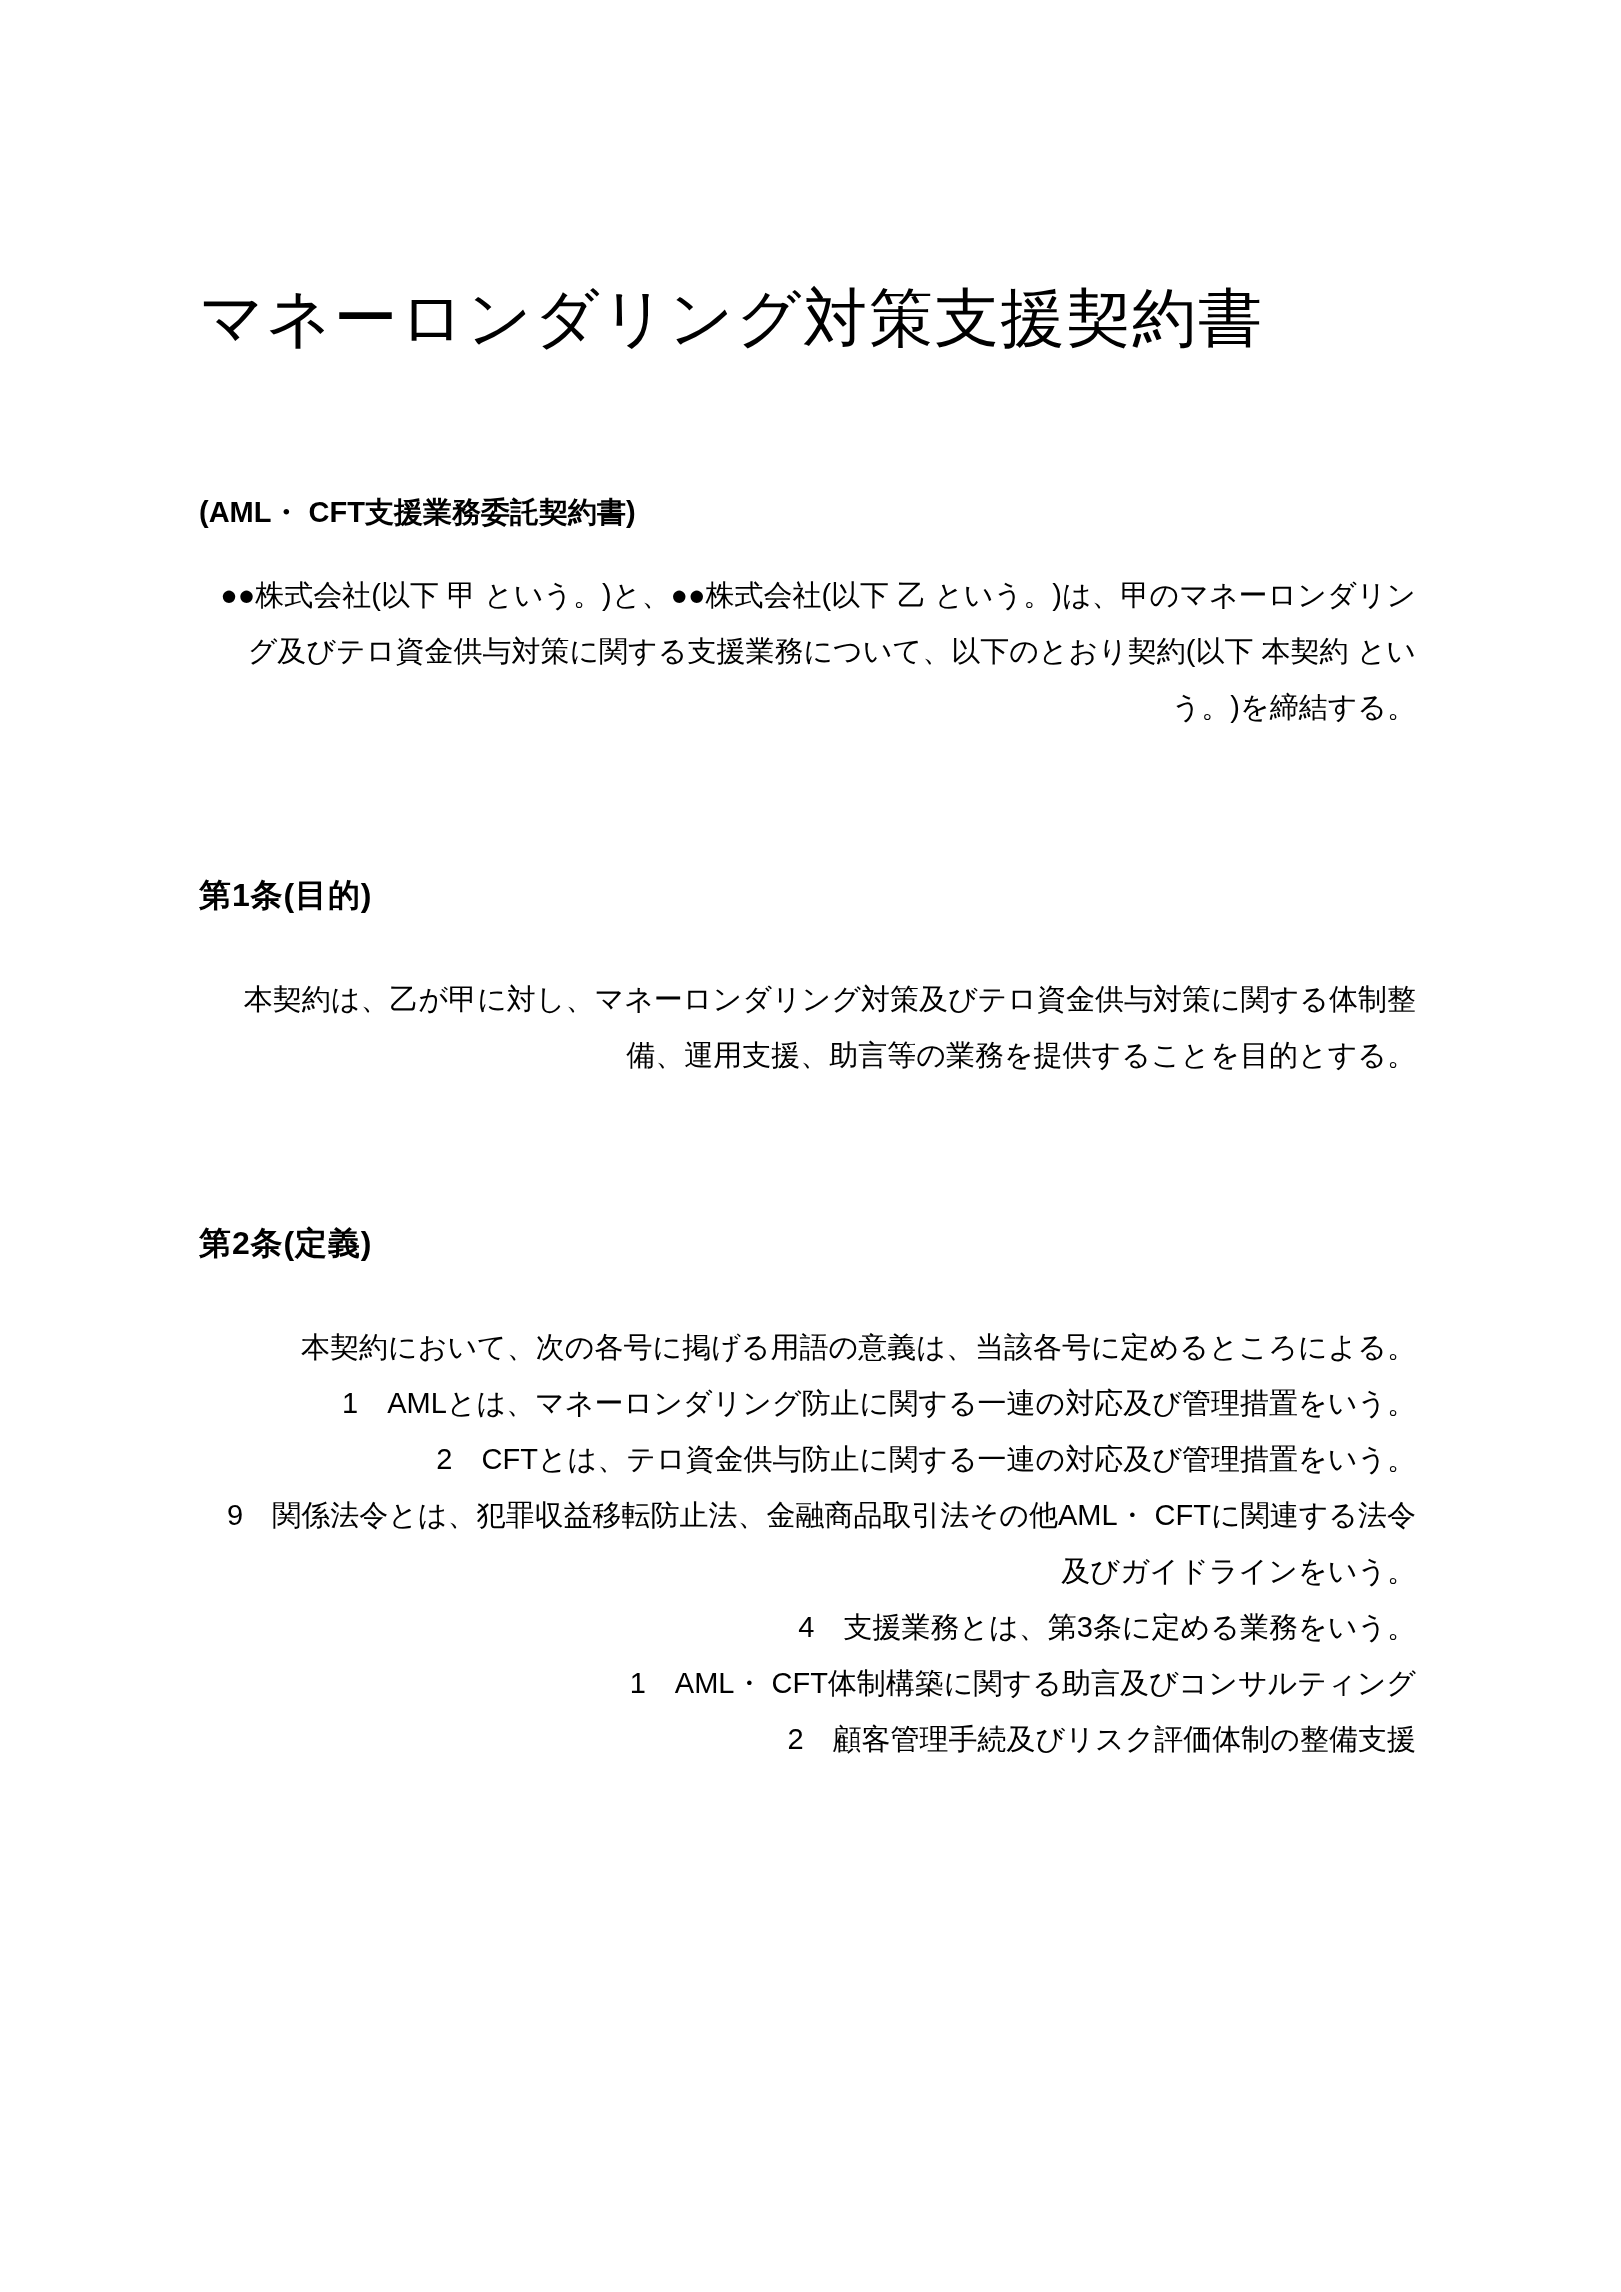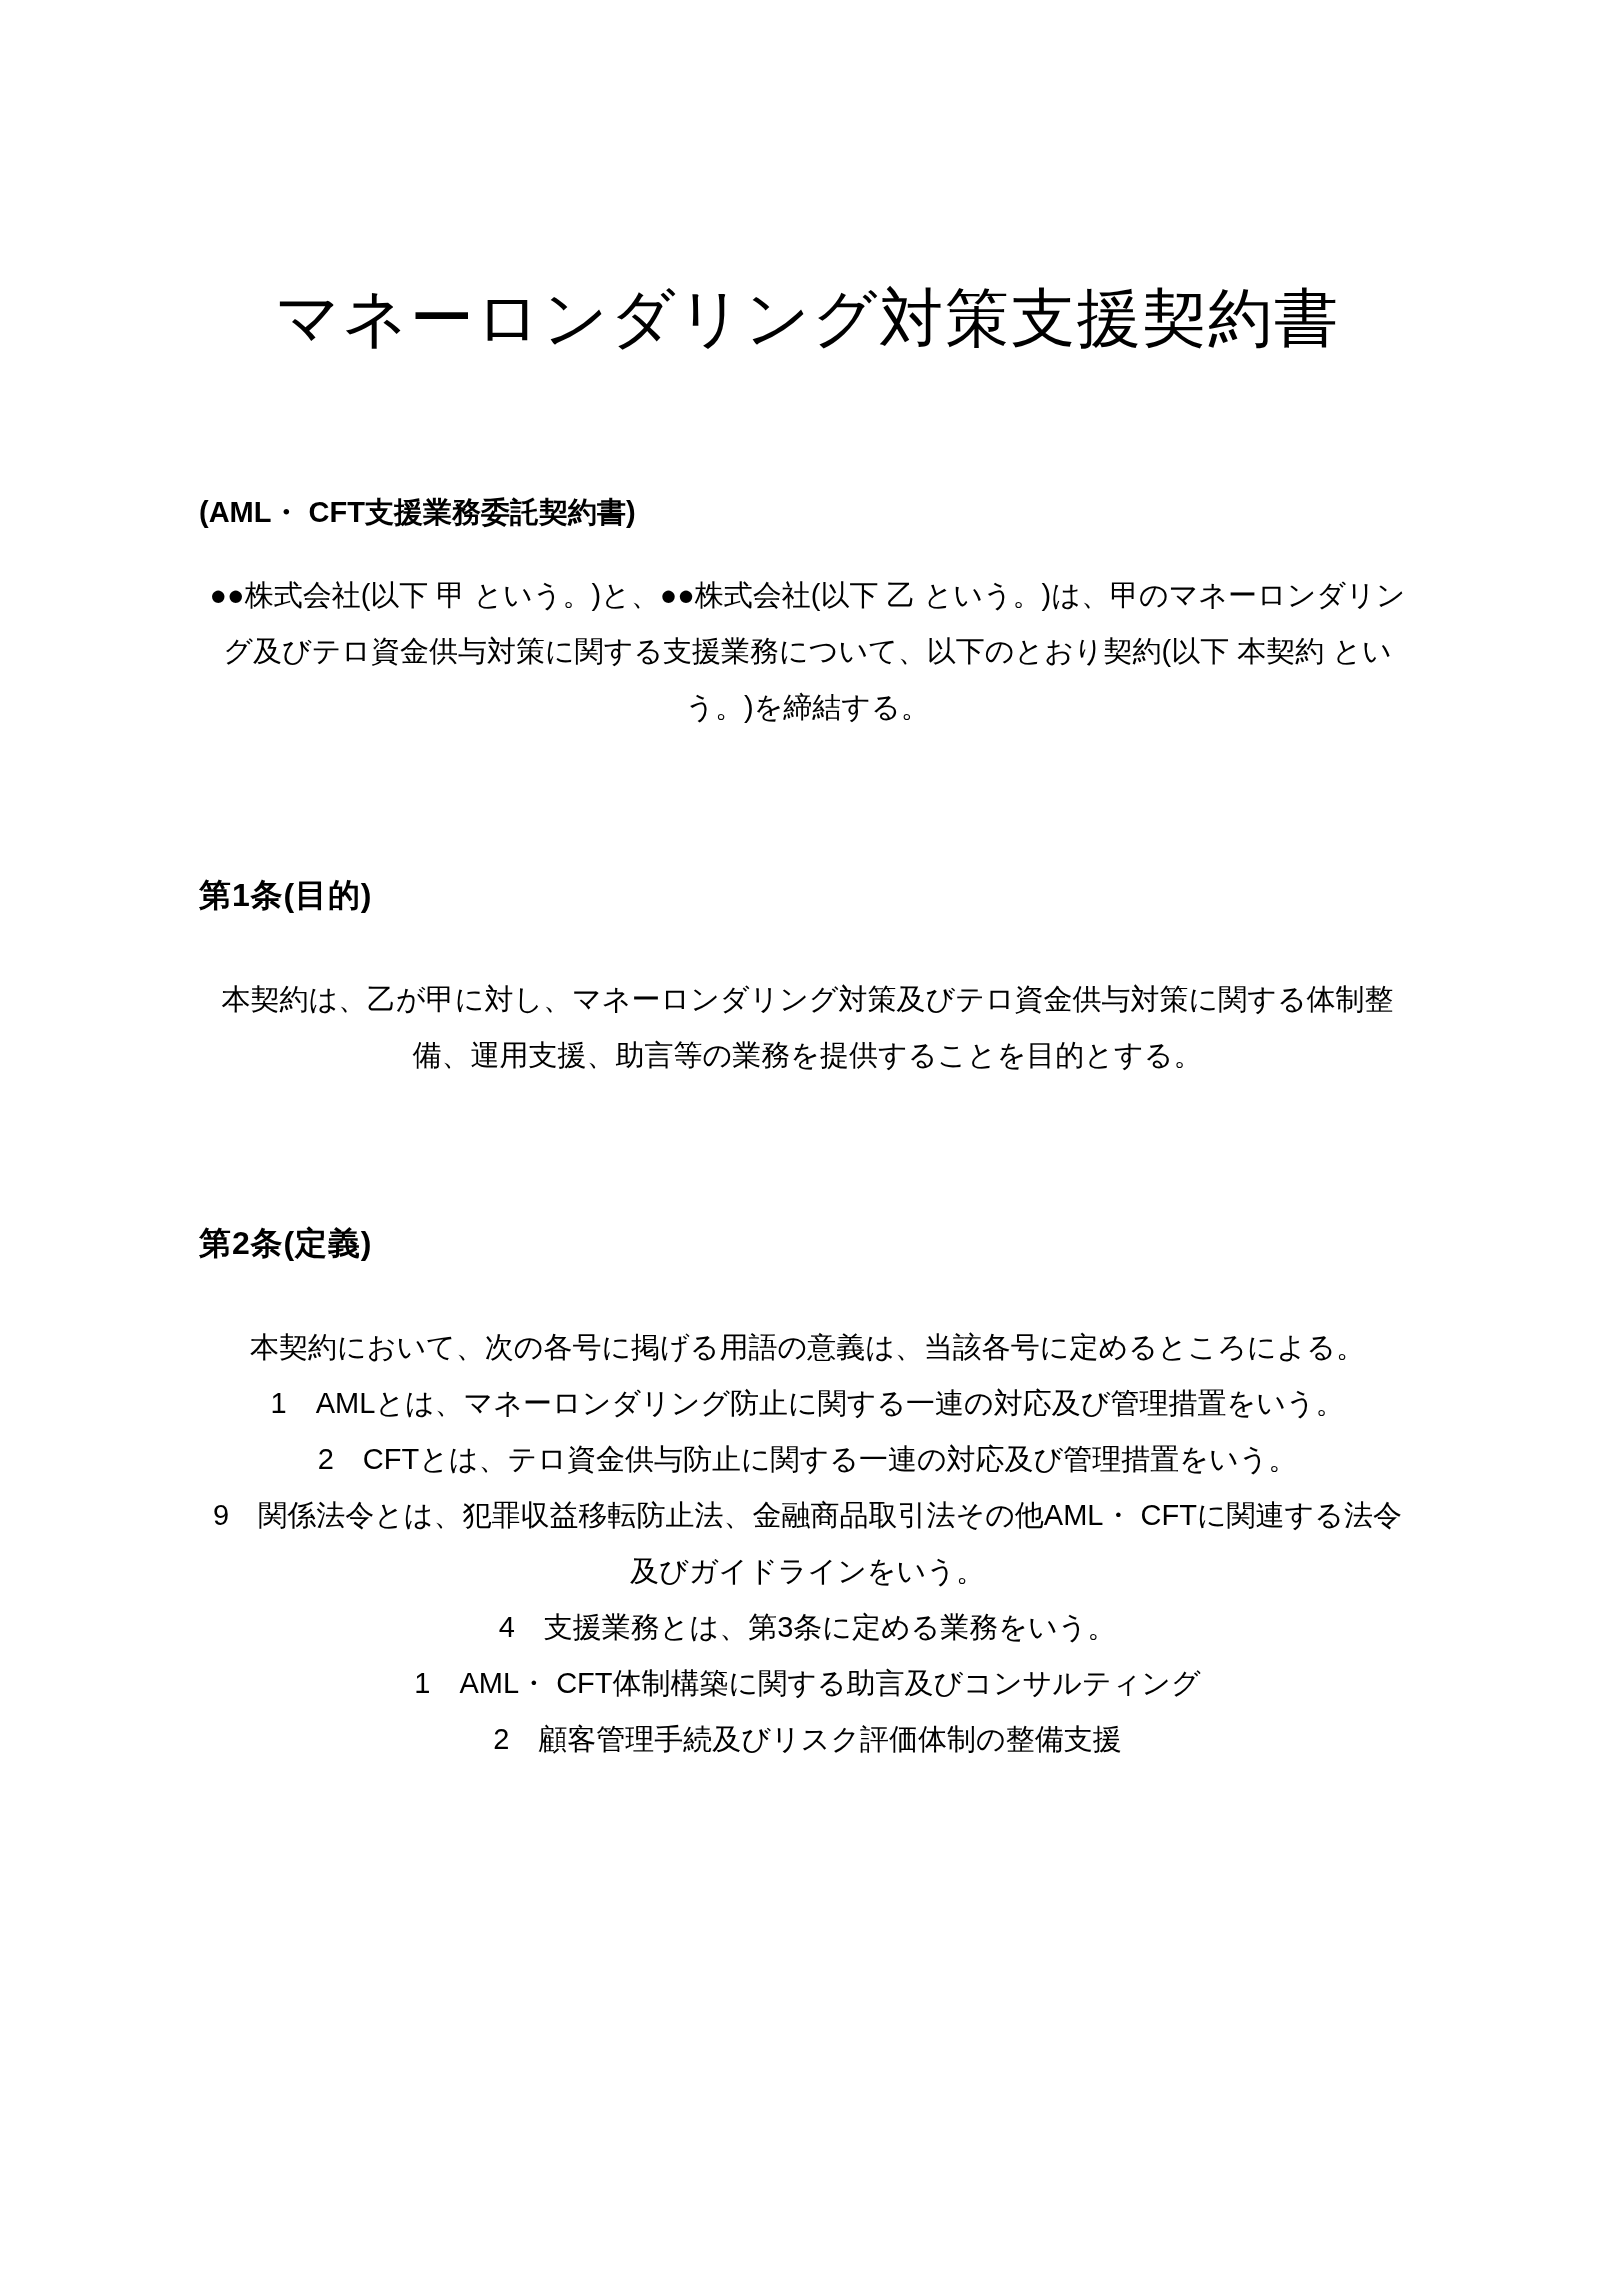--- a/index.html
+++ b/index.html
@@ -12,36 +12,35 @@
     color: #000000;
     padding: 0 206px 0 199px;
     overflow: hidden;
     font-family: "Liberation Sans", "DejaVu Sans", sans-serif;
   }
   .doc-title {
     margin: 282px 0 0 0;
     font-size: 64px;
     line-height: 72px;
     font-weight: 400;
-    text-align: center;
     letter-spacing: 1.8px;
     white-space: nowrap;
   }
   .doc-subtitle {
     margin: 130px 0 0 0;
     font-size: 29px;
     line-height: 56px;
     font-weight: 700;
   }
   .body-text {
     margin: 0;
     font-size: 29px;
     line-height: 56px;
     font-weight: 400;
-    text-align: center;
+    text-align: right;
   }
   .preamble { margin-top: 27px; }
   .article { margin: 0; }
   .article-heading {
     margin: 133px 0 49px 0;
     font-size: 32px;
     line-height: 54px;
     font-weight: 700;
     letter-spacing: 0.9px;
   }

